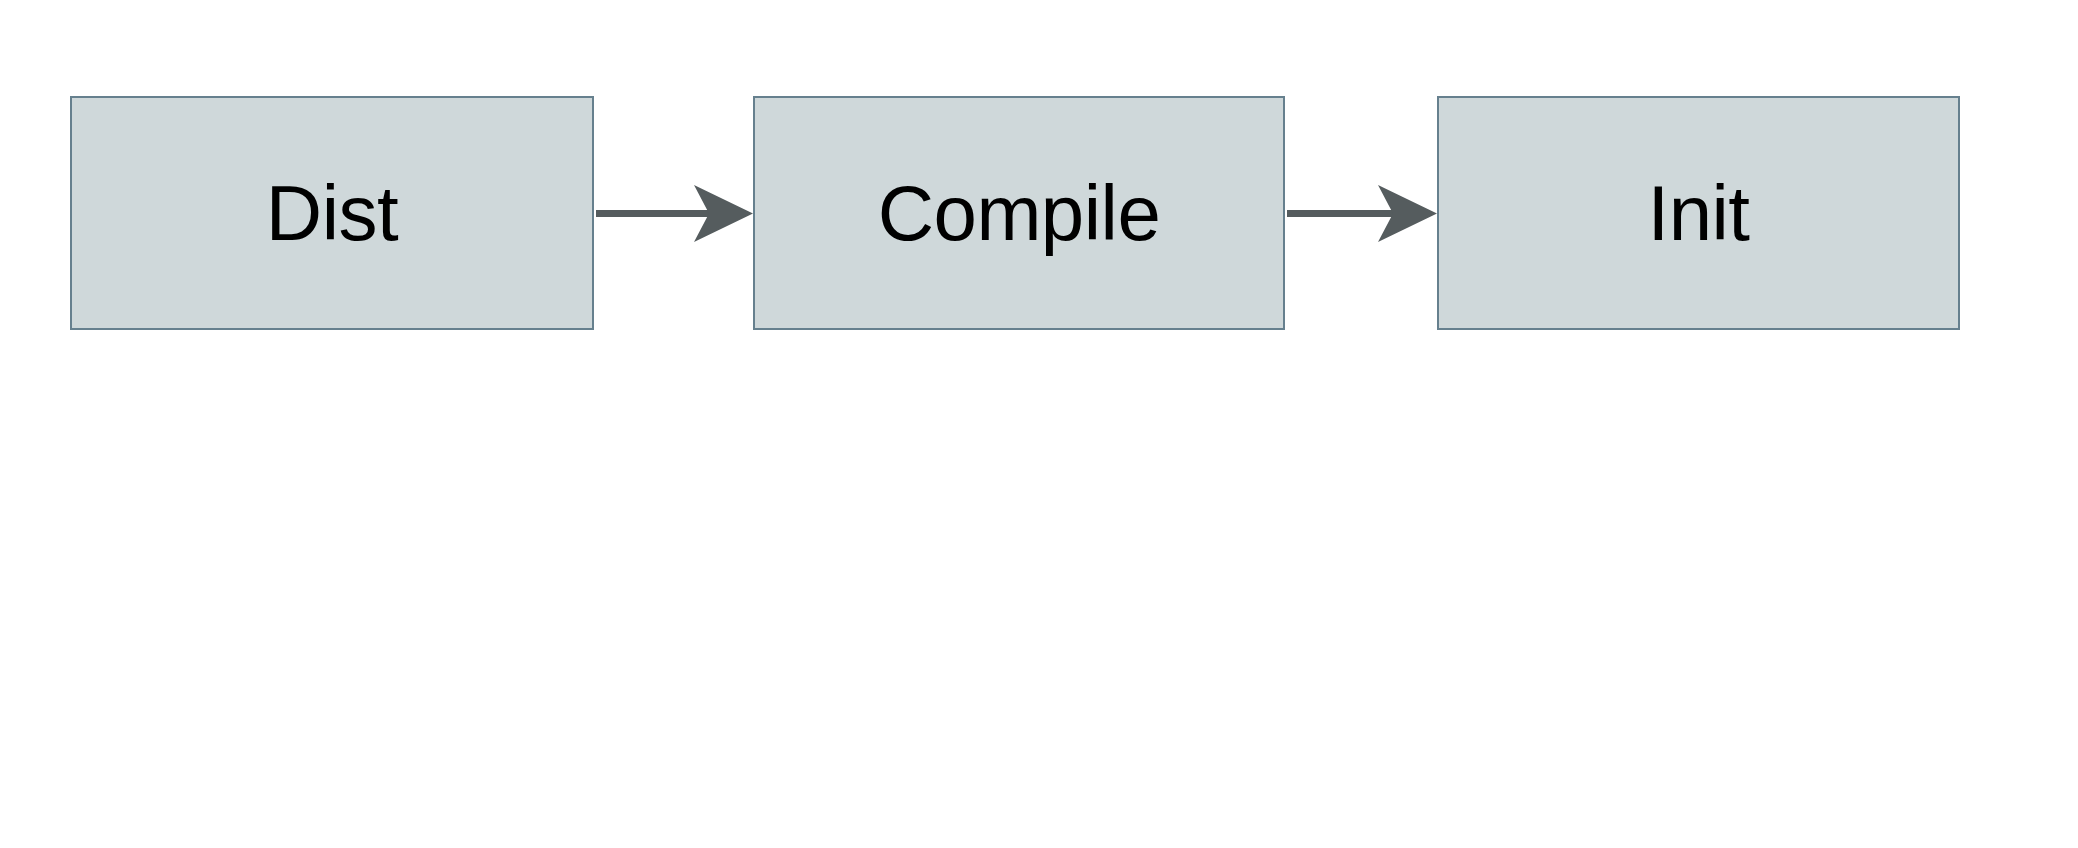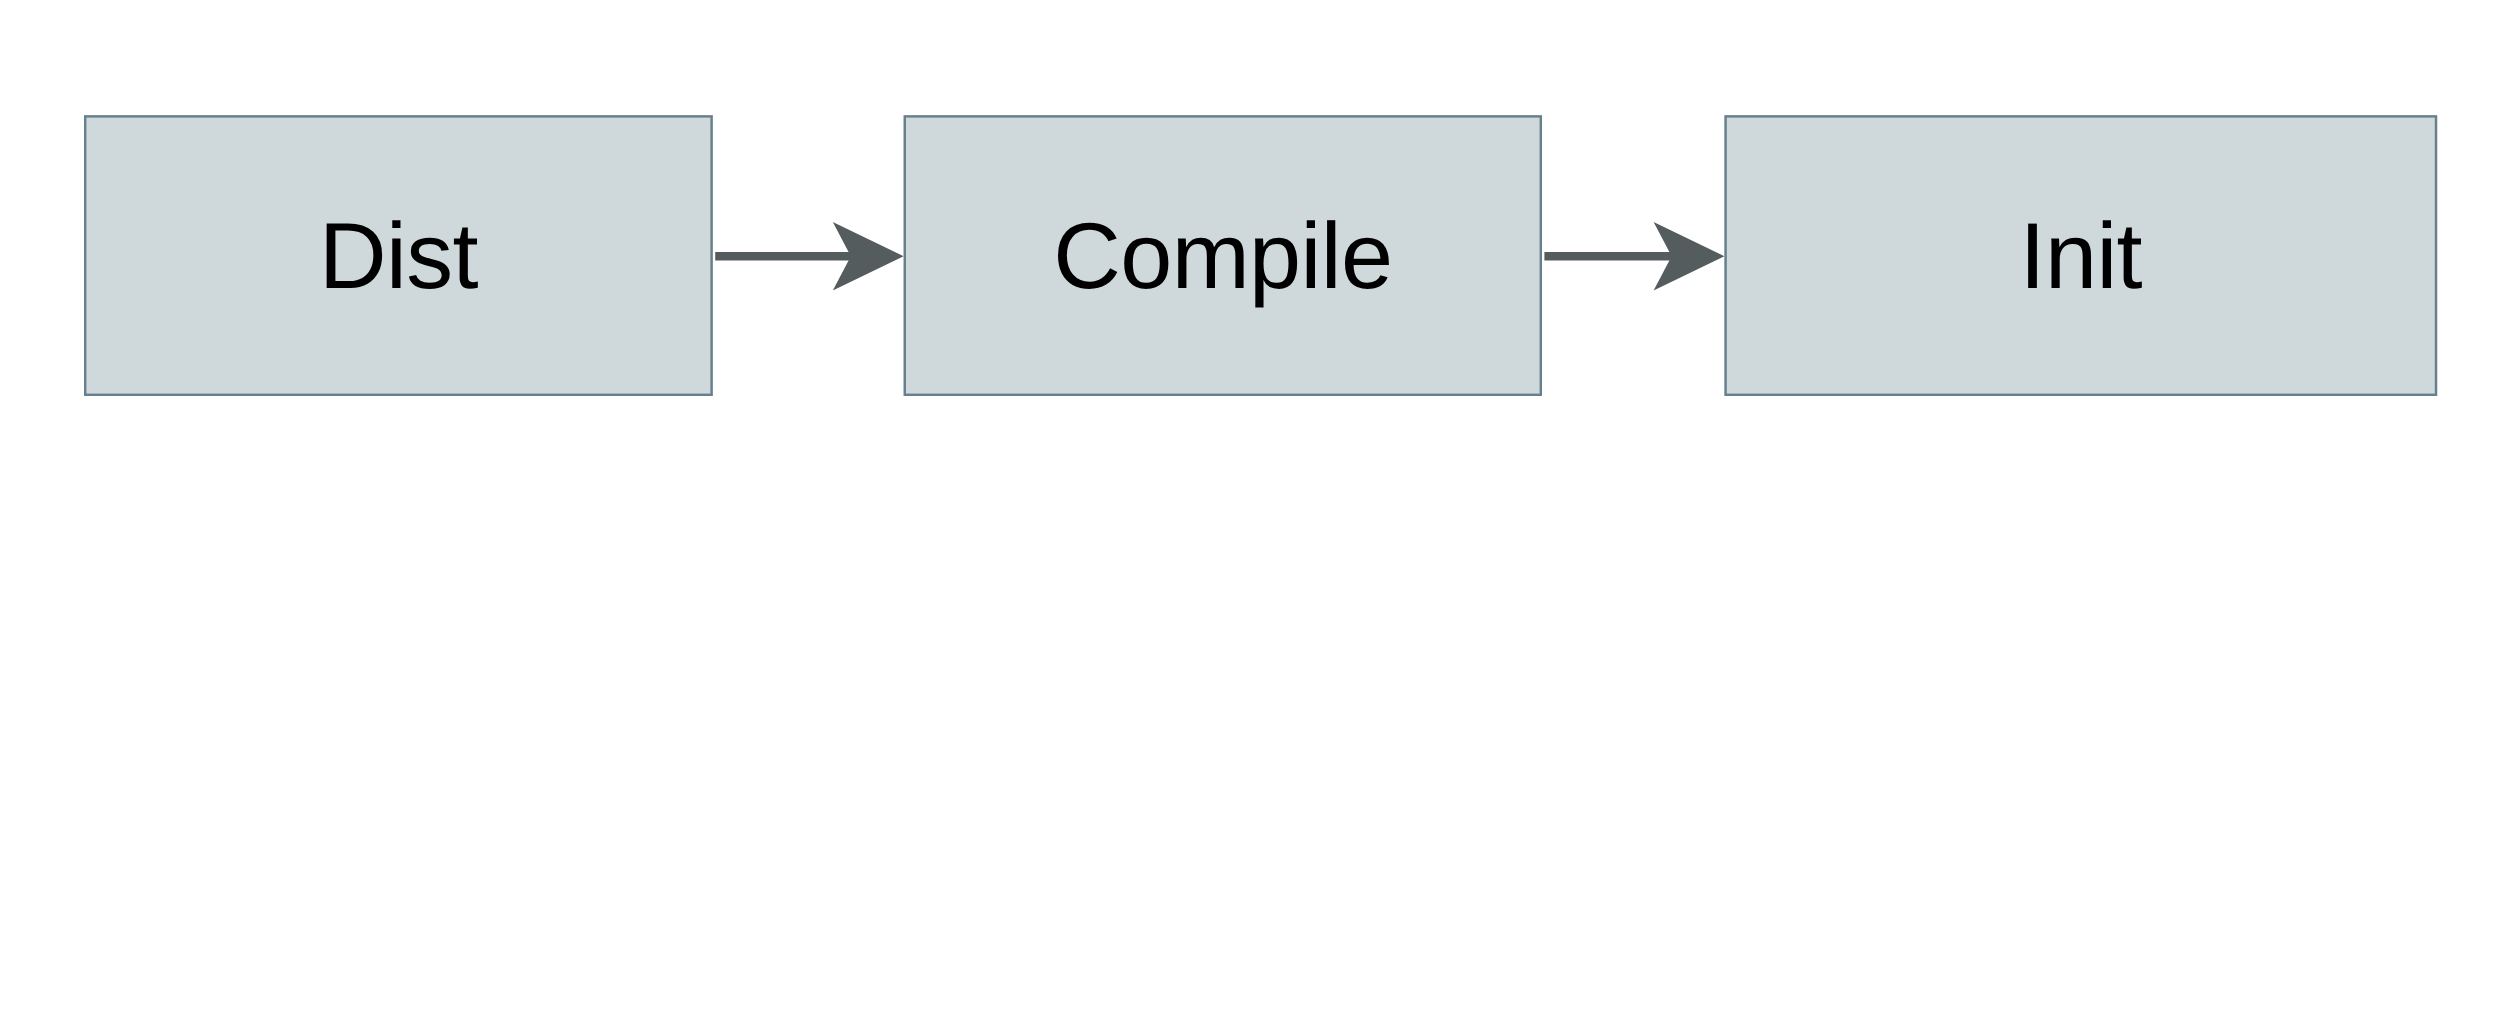--- a/index.html
+++ b/index.html
@@ -71,18 +71,18 @@
   </svg>
 
   <div class="node" style="left:70px; top:96px; width:524px; height:234px;">
     <span class="node-label">Dist</span>
   </div>
 
   <div class="node" style="left:753px; top:96px; width:532px; height:234px;">
     <span class="node-label">Compile</span>
   </div>
 
-  <div class="node" style="left:1437px; top:96px; width:594px; height:234px;">
+  <div class="node" style="left:1437px; top:96px; width:523px; height:234px;">
     <span class="node-label">Init</span>
   </div>
 
 
 </div>
 
 </body></html>

